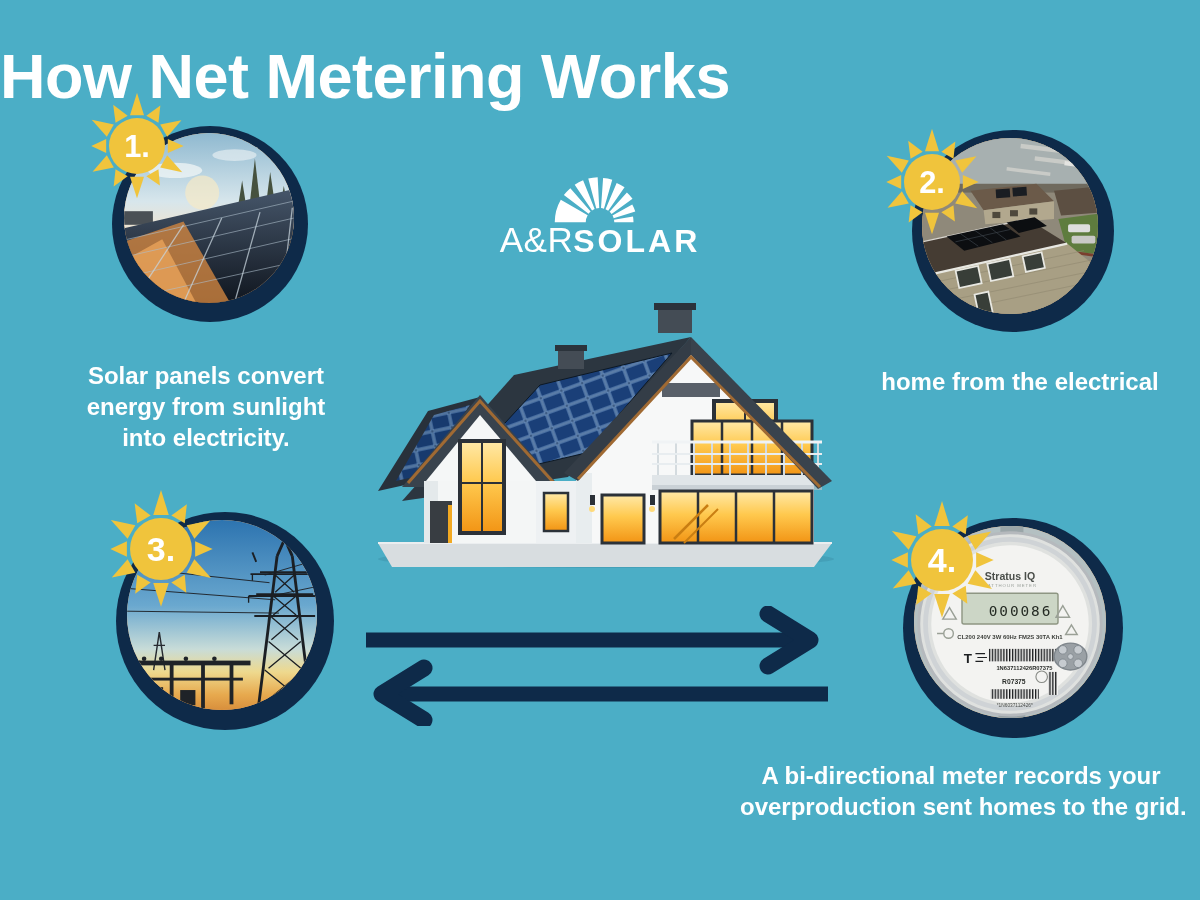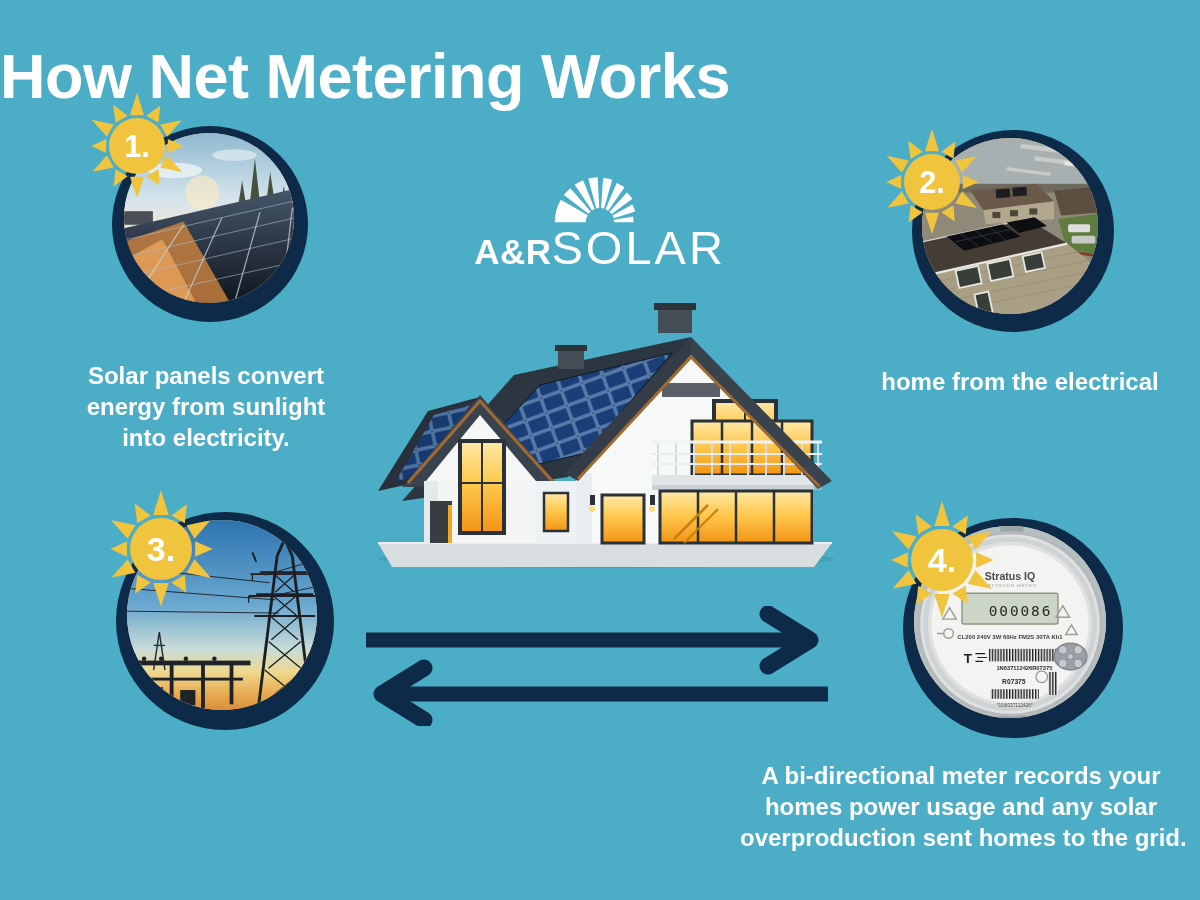--- a/index.html
+++ b/index.html
@@ -10,22 +10,22 @@
   }
   .title{
     position:absolute;top:40px;left:0;width:100%;
     color:#fff;font-size:63px;font-weight:bold;
     letter-spacing:-0.5px;
   }
   
   .logo{position:absolute;left:500px;top:162px;width:200px;text-align:center;}
   .logo-burst{display:block;margin:0 auto;}
   .logo-name{display:flex;justify-content:center;align-items:baseline;color:#fff;margin-top:-4px;}
-  .logo-bold{font-size:35px;font-weight:bold;letter-spacing:0.5px;}
-  .logo-light{font-size:47px;font-weight:normal;letter-spacing:3px;}
+  .logo-bold{font-size:35px;font-weight:normal;letter-spacing:0.5px;}
+  .logo-light{font-size:32px;font-weight:bold;letter-spacing:3px;}
   
   .circle-outer{position:absolute;border-radius:50%;background:#0E2A49;}
   .circle-photo{position:absolute;border-radius:50%;overflow:hidden;background:#fdba74;}
   .circle-photo svg{display:block;width:100%;height:100%;}
   
   .sun{position:absolute;}
   .sun text{font-family:"Liberation Sans",sans-serif;font-weight:bold;fill:#fff;}
   
   .caption{position:absolute;color:#fff;font-weight:bold;font-size:24px;line-height:31px;text-align:center;}
   .caption div{white-space:nowrap;}
@@ -450,21 +450,20 @@
         </g>
       <g transform="rotate(330)">
           <path d="M-7.5,-33 L0,-51 L7.5,-33 Z"></path>
         </g>
       <circle cx="0" cy="0" r="30"></circle>
     </g>
     <text x="0" y="12" text-anchor="middle" font-size="33">4.</text>
   </svg>
   <div class="caption" style="left:740px;top:760px;width:442px;">
     <div>A bi-directional meter records your</div>
-    <div>homes power usage and any solar</div>
     <div>overproduction sent homes to the grid.</div>
   </div>
 
   <svg class="house" style="left:362px;top:293px;" width="488" height="290" viewBox="0 0 488 290">
     <defs>
       <linearGradient id="winG" x1="0" y1="0" x2="0" y2="1">
         <stop offset="0" stop-color="#ffe9a8"></stop>
           <stop offset="0.45" stop-color="#ffc94e"></stop>
           <stop offset="1" stop-color="#f29414"></stop>
       </linearGradient>

